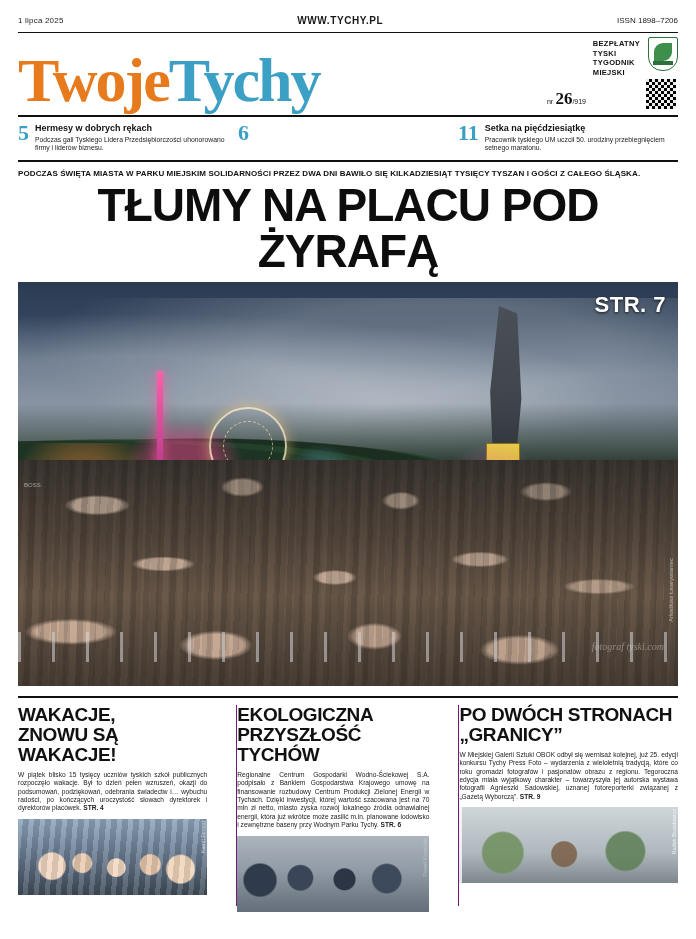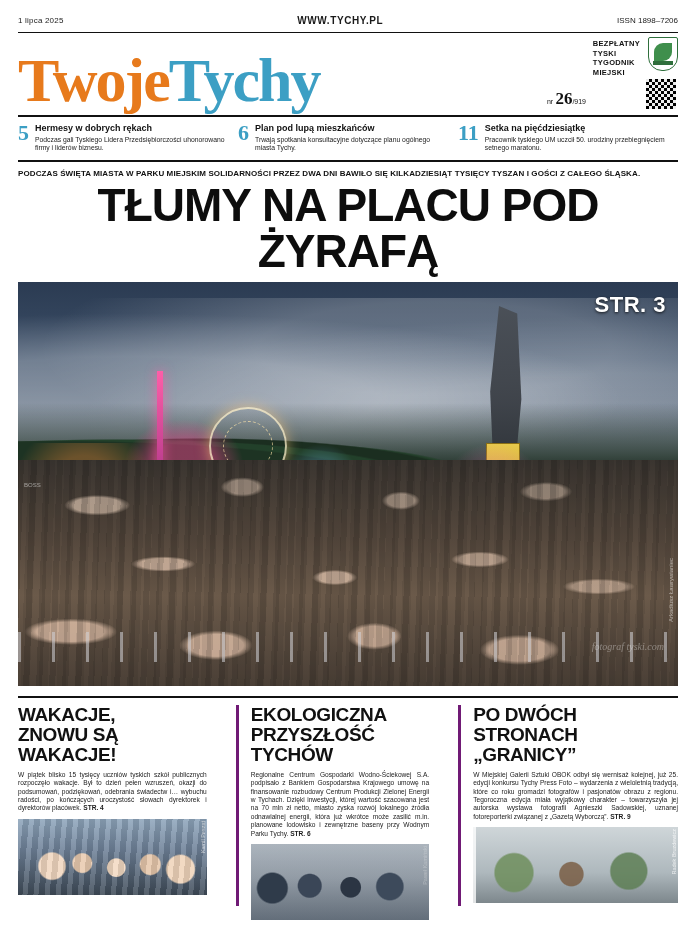--- a/index.html
+++ b/index.html
@@ -256,21 +256,21 @@
   
   .bottom {
     display: flex;
     gap: 17px;
     margin-top: 10px;
     border-top: 2px solid #111;
     padding-top: 7px;
     height: 210px;
   }
   .story { padding-right: 12px; position: relative; }
-  .story + .story { border-left: 3px solid #701a75; padding-left: 12px; }
+  .story + .story { border-left: 1px solid #701a75; }
   .story.c1 { width: 212px; }
   .story.c2 { width: 216px; }
   .story.c3 { width: 232px; padding-right: 0; }
 
   .story h2 {
     font-size: 19px; line-height: 20px; font-weight: bold;
     letter-spacing: -.4px; color: #111; margin-bottom: 6px;
   }
   .story p {
     font-size: 6.6px; line-height: 8.4px; color: #1a1a1a;
@@ -365,24 +365,20 @@
   <div class="teasers">
     <div class="teaser">
       <div class="num">5</div>
       <div class="tx">
         <div class="t-title">Hermesy w dobrych rękach</div>
         <div class="t-body">Podczas gali Tyskiego Lidera Przedsiębiorczości uhonorowano firmy i liderów biznesu.</div>
       </div>
     </div>
     <div class="teaser">
       <div class="num">6</div>
-      <div class="tx">
-        <div class="t-title">Plan pod lupą mieszkańców</div>
-        <div class="t-body">Trwają spotkania konsultacyjne dotyczące planu ogólnego miasta Tychy.</div>
-      </div>
     </div>
     <div class="teaser">
       <div class="num">11</div>
       <div class="tx">
         <div class="t-title">Setka na pięćdziesiątkę</div>
         <div class="t-body">Pracownik tyskiego UM uczcił 50. urodziny przebiegnięciem setnego maratonu.</div>
       </div>
     </div>
   </div>
 
@@ -395,21 +391,21 @@
     <div class="treeline"></div>
     <div class="glow-pink"></div>
     <div class="drop-tower"></div>
     <div class="ferris"></div>
     <div class="monument"></div>
     <div class="banner"></div>
     <div class="tent"></div>
     <div class="stage-lights"></div>
     <div class="crowd"></div>
     <div class="barrier"></div>
-    <div class="hero-str">STR. 3</div>
+    <div class="hero-str">STR. 7</div>
     <div class="photo-credit">Arkadiusz Ławrywianiec</div>
     <div class="photo-credit-l">BOSS</div>
     <div class="watermark">fotograf tyski.com</div>
   </div>
 
   <div class="bottom">
 
     <div class="story c1">
       <h2>
         <span>WAKACJE,</span><br>

